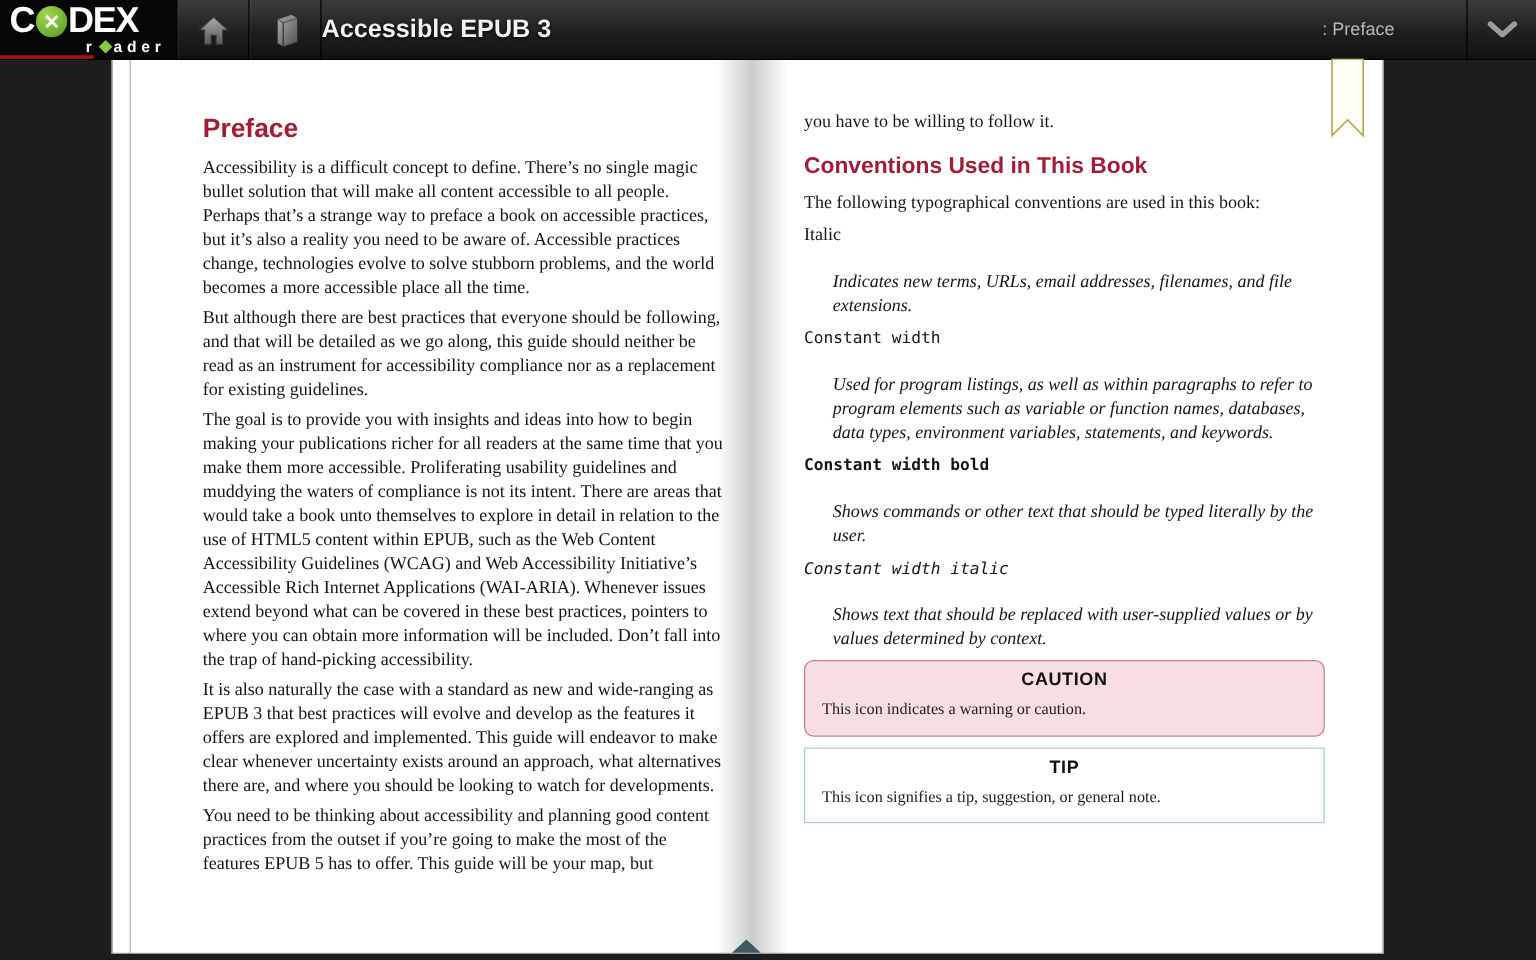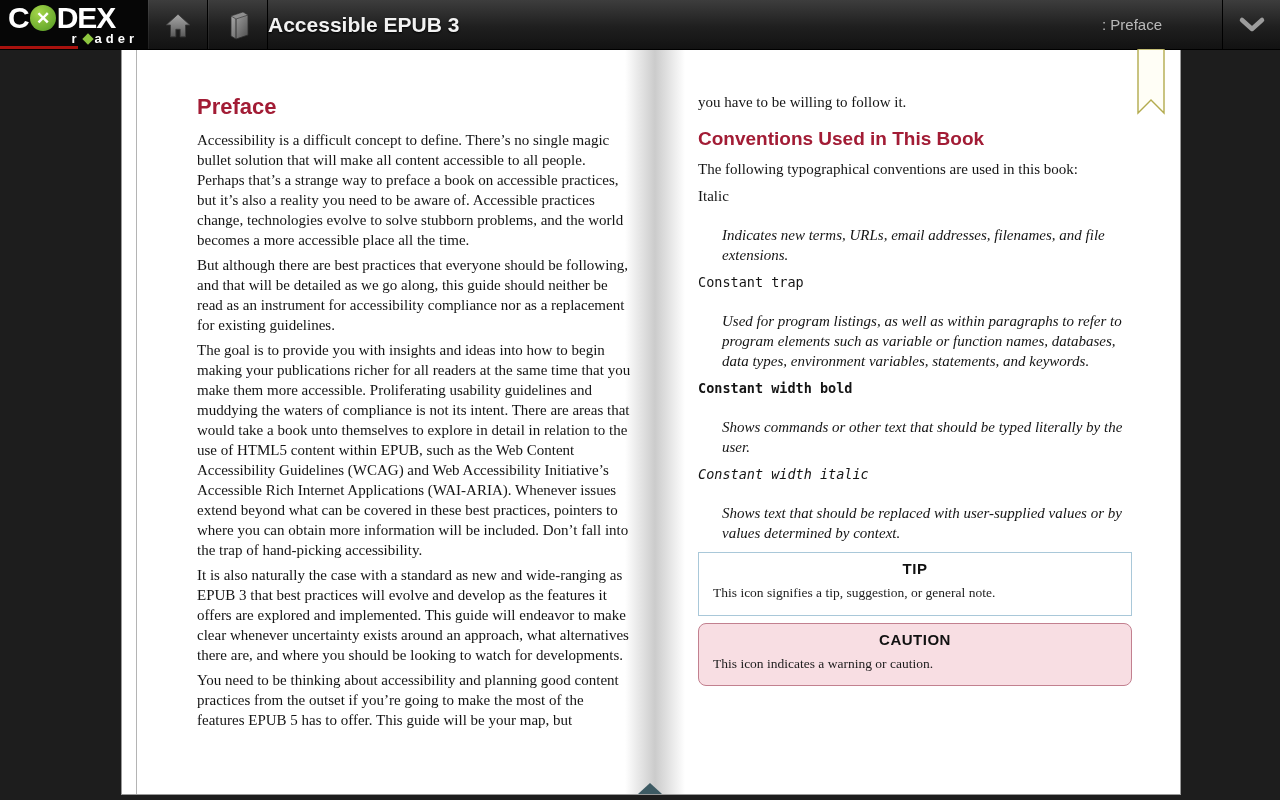--- a/index.html
+++ b/index.html
@@ -30,21 +30,21 @@
   .tool-btn { width:60px; display:flex; align-items:center; justify-content:center;
     border-left:1px solid rgba(255,255,255,0.06); border-right:1px solid #000; cursor:pointer; }
   .titlewrap { flex:1; display:flex; align-items:center; justify-content:space-between;
     font-family:"Liberation Sans", sans-serif; gap:6px; padding-right:60px; }
   .book-title { color:#f2f2f2; font-weight:bold; font-size:21px; text-shadow:0 1px 2px #000; }
   .chapter-title { color:#b9b9b9; font-size:15px; }
   .chev-btn { width:58px; display:flex; align-items:center; justify-content:center;
     border-left:1px solid #000; cursor:pointer; }
 
   
-  .book { position:absolute; left:121px; top:50px; width:1060px; height:745px;
+  .book { position:absolute; left:93px; top:50px; width:1060px; height:745px;
     background:#fff; border:1px solid #9a9a9a; border-top:none; }
   .page-stack-line { position:absolute; left:14px; top:0; width:1px; height:100%; background:#b4b4b4; }
   .spine { position:absolute; left:503px; top:0; width:60px; height:100%;
     background:linear-gradient(90deg, rgba(0,0,0,0) 0%, rgba(70,70,70,0.28) 50%, rgba(0,0,0,0) 100%); }
   .curl { position:absolute; left:516px; bottom:0; width:0; height:0;
     border-left:12px solid transparent; border-right:12px solid transparent;
     border-bottom:11px solid #3d5a63; }
 
   .bookmark { position:absolute; left:1014px; top:-1px; }
 
@@ -155,33 +155,33 @@
     <div class="right-col">
       <p class="lead-p">you have to be willing to follow it.</p>
 
 
       <h2 class="section">Conventions Used in This Book</h2>
       <p class="body-p">The following typographical conventions are used in this book:</p>
 
       <div class="conv-term">Italic</div>
       <div class="conv-def">Indicates new terms, URLs, email addresses, filenames, and file extensions.</div>
 
-      <div class="conv-term mono">Constant trap</div>
+      <div class="conv-term mono">Constant width</div>
       <div class="conv-def">Used for program listings, as well as within paragraphs to refer to program elements such as variable or function names, databases, data types, environment variables, statements, and keywords.</div>
 
       <div class="conv-term mono-bold">Constant width bold</div>
       <div class="conv-def">Shows commands or other text that should be typed literally by the user.</div>
 
       <div class="conv-term mono-italic">Constant width italic</div>
       <div class="conv-def">Shows text that should be replaced with user-supplied values or by values determined by context.</div>
 
+      <div class="admon caution">
+        <div class="admon-title">CAUTION</div>
+        <div class="admon-body">This icon indicates a warning or caution.</div>
+      </div>
+
       <div class="admon tip">
         <div class="admon-title">TIP</div>
         <div class="admon-body">This icon signifies a tip, suggestion, or general note.</div>
-      </div>
-
-      <div class="admon caution">
-        <div class="admon-title">CAUTION</div>
-        <div class="admon-body">This icon indicates a warning or caution.</div>
       </div>
     </div>
   </div>
 </div>
 
 </body></html>

